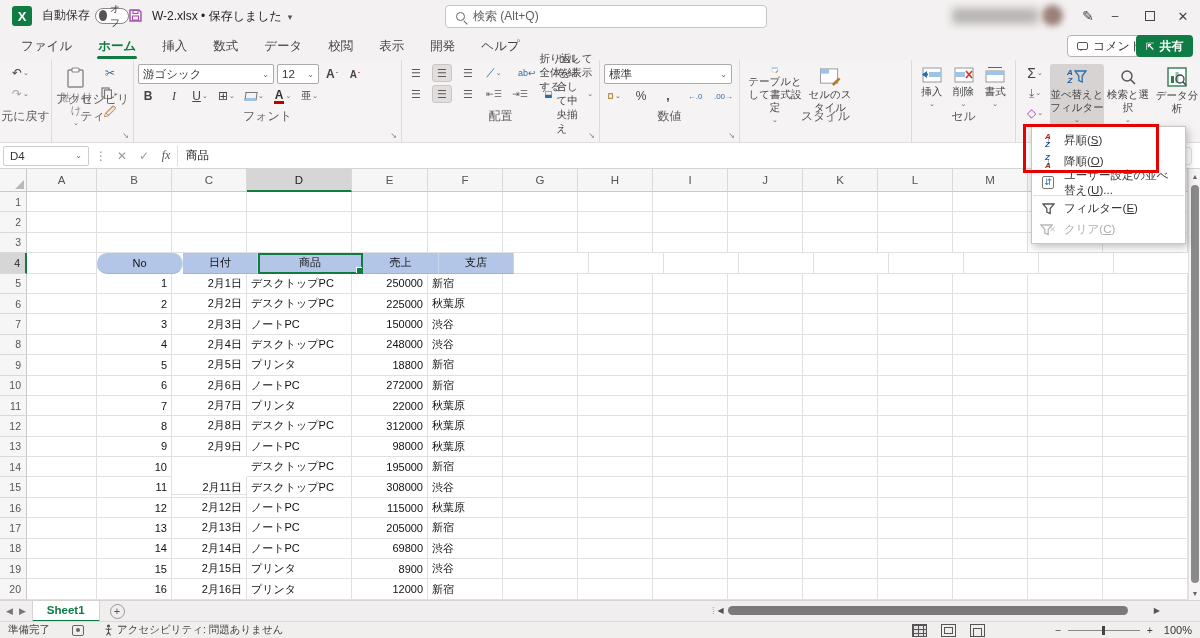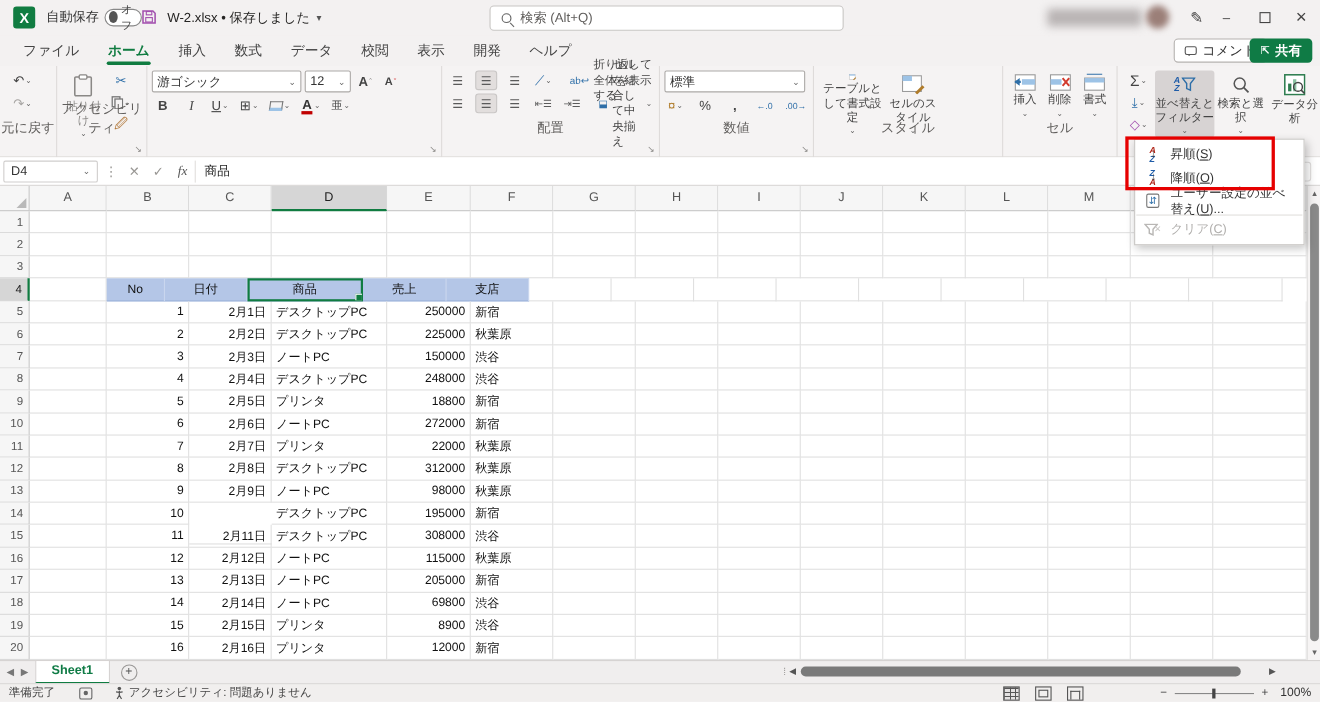--- a/index.html
+++ b/index.html
@@ -289,20 +289,21 @@
             <span class="fill-a"></span>
             <span class="dd">⌄</span>
           </span>
         <span class="mini">
             <span class="fc-a">A</span>
             <span class="dd">⌄</span>
           </span>
         <span class="mini" style="font-size:10px;">亜<span class="dd">⌄</span></span>
       </div>
     </div>
+    <div class="rlabel">フォント</div>
     <span class="launcher">↘</span>
   </div>
 
   <div class="rgroup" style="width:198px">
     <div class="rcol">
       <div class="rrow" style="gap:6px;">
         <span class="mini lines">☰</span>
         <span class="mini lines" style="background:#e2dedd;border:1px solid #c9c6c5;">☰</span>
         <span class="mini lines">☰</span>
         <span class="mini" style="color:#2f6fa8;">⟋<span class="dd">⌄</span></span>
@@ -531,21 +532,21 @@
       <div class="c" style="width: 75px;"></div>
       <div class="c" style="width: 75px;"></div>
       <div class="c" style="width: 75px;"></div>
       <div class="c" style="width: 75px;"></div>
       <div class="c" style="width: 75px;"></div>
       <div class="c" style="width: 85px;"></div>
     </div>
     <div class="grow">
       <div class="rowhdr selrow">4</div>
       <div class="c" style="width: 70px;"></div>
-      <div class="c hblue ctr" style="width: 53px;">No</div>
+      <div class="c hblue ctr" style="width: 86px; border-radius: 10px;">No</div>
       <div class="c hblue ctr" style="width: 75px;">日付</div>
       <div class="c hblue ctr sel" style="width: 105px;">商品</div>
       <div class="c hblue ctr" style="width: 76px;">売上</div>
       <div class="c hblue ctr" style="width: 75px;">支店</div>
       <div class="c" style="width: 75px;"></div>
       <div class="c" style="width: 75px;"></div>
       <div class="c" style="width: 75px;"></div>
       <div class="c" style="width: 75px;"></div>
       <div class="c" style="width: 75px;"></div>
       <div class="c" style="width: 75px;"></div>
@@ -870,20 +871,28 @@
       </span>
       <span>降順(<u class="k">O</u>)</span>
     </div>
     <div class="mi">
       <span class="ico">
         <span style="border:1px solid #777;border-radius:2px;font-size:9px;line-height:1;padding:1px;color:#2f6fa8;">⇵</span>
       </span>
       <span>ユーザー設定の並べ替え(<u class="k">U</u>)...</span>
     </div>
     <div class="msep"></div>
+    <div class="mi">
+      <span class="ico">
+        <svg width="13" height="12" viewBox="0 0 13 12">
+          <path d="M1 1h11L8.2 5.5V10.5l-3.4-1.5V5.5Z" fill="none" stroke="#555" stroke-width="1.3"></path>
+        </svg>
+      </span>
+      <span>フィルター(<u class="k">E</u>)</span>
+    </div>
     <div class="mi disabled">
       <span class="ico">
         <svg width="13" height="12" viewBox="0 0 13 12">
           <path d="M1 1h11L8.2 5.5V10.5l-3.4-1.5V5.5Z" fill="none" stroke="#b9b7b5" stroke-width="1.3"></path>
         </svg>
         <span style="color:#c9c7c5;font-size:8px;margin-left:-4px;">✕</span>
       </span>
       <span>クリア(<u class="k">C</u>)</span>
     </div>
   </div>

